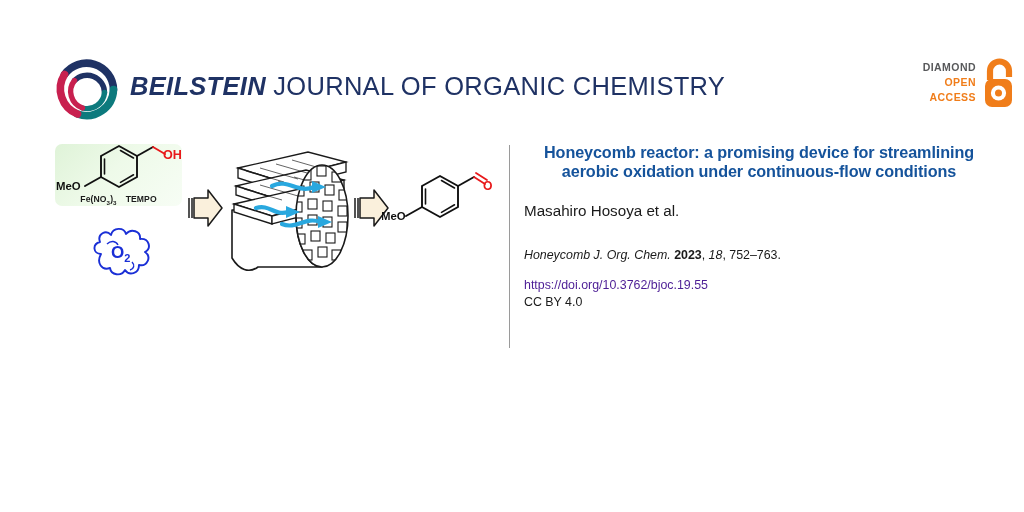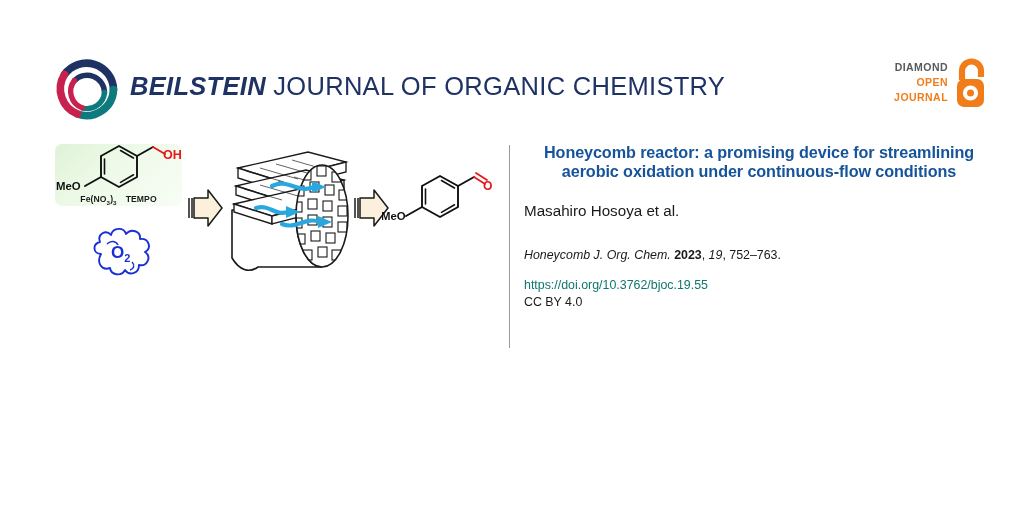--- a/index.html
+++ b/index.html
@@ -18,21 +18,21 @@
 
   .masthead-title {
     position:absolute; left:130px; top:72px;
     font-size:25.5px; letter-spacing:0.3px;
     color:#1f3264; white-space:nowrap;
   }
   .masthead-title .mt-bold { font-weight:bold;font-style:italic; }
   .masthead-title .mt-light { font-weight:400;margin-top:8px; }
 
   
-  .oa-badge { position:absolute; left:872px; top:58px; width:122px; height:54px; }
+  .oa-badge { position:absolute; left:900px; top:58px; width:122px; height:54px; }
   .oa-text { position:absolute; left:0; top:2px; width:76px; text-align:right;
              line-height:15px; }
   .oa-text div { font-size:10.5px; font-weight:bold; letter-spacing:0.45px; }
   .oa-diamond { color:#58595b; }
   .oa-open, .oa-access { color:#f07d1a; }
   .oa-lock { position:absolute; left:82px; top:0px; width:40px; height:52px; }
 
   
   .abstract-art { position:absolute; left:0px; top:126px; width:510px; height:170px; }
 
@@ -67,21 +67,21 @@
     font-size:15.2px; color:#1a1a1a; font-weight:400;
   }
   .article-citation {
     margin-top:29px;
     font-size:12.4px; color:#1a1a1a; font-style:italic;
   }
   .article-citation .cit-year { font-weight:bold; font-style:normal;margin-top:23px; }
   .article-citation .cit-pages { font-style:normal; }
   .article-doi {
     margin-top:15px;
-    font-size:12.4px; color:#0f766e; line-height:17.5px;
+    font-size:12.4px; color:#4c1d95; line-height:17.5px;
   }
   .article-license { font-size:12.4px; color:#1a1a1a; line-height:17.5px; }
 </style>
 </head>
 <body>
 
 <div class="page">
 
   <div class="masthead">
 
@@ -103,21 +103,21 @@
     </div>
 
     <div class="masthead-title">
       <span class="mt-bold">BEILSTEIN</span><span> </span><span class="mt-light">JOURNAL OF ORGANIC CHEMISTRY</span>
     </div>
 
     <div class="oa-badge">
       <div class="oa-text">
         <div class="oa-diamond">DIAMOND</div>
         <div class="oa-open">OPEN</div>
-        <div class="oa-access">JOURNAL</div>
+        <div class="oa-access">ACCESS</div>
       </div>
       <div class="oa-lock">
         <svg width="40" height="52" viewBox="0 0 40 52">
 
           <path d="M 8 22 L 8 13 A 9.5 9.5 0 0 1 27 13 L 27 19" fill="none" stroke="#f07d1a" stroke-width="6.2" stroke-linecap="butt"></path>
 
           <rect x="3" y="21" width="27" height="28" rx="7" ry="7" fill="#f07d1a"></rect>
 
           <circle cx="16.5" cy="35" r="7.6" fill="#ffffff"></circle>
           <circle cx="16.5" cy="35" r="3.5" fill="#f07d1a"></circle>
@@ -294,21 +294,21 @@
 
   <div class="divider"></div>
 
   <div class="article">
 
     <div class="article-title">Honeycomb reactor: a promising device for streamlining aerobic oxidation under contin­uous-flow conditions</div>
 
     <div class="article-authors">Masahiro Hosoya et al.</div>
 
     <div class="article-citation">
-      <span>Honeycomb J. Org. Chem. </span><span class="cit-year">2023</span><span class="cit-pages">, </span><span>19</span><span class="cit-pages">, 752–763.</span>
+      <span>Honeycomb J. Org. Chem. </span><span class="cit-year">2023</span><span class="cit-pages">, </span><span>18</span><span class="cit-pages">, 752–763.</span>
     </div>
 
     <div class="article-doi">https://doi.org/10.3762/bjoc.19.55</div>
 
     <div class="article-license">CC BY 4.0</div>
   </div>
 
 </div>
 
 </body></html>

